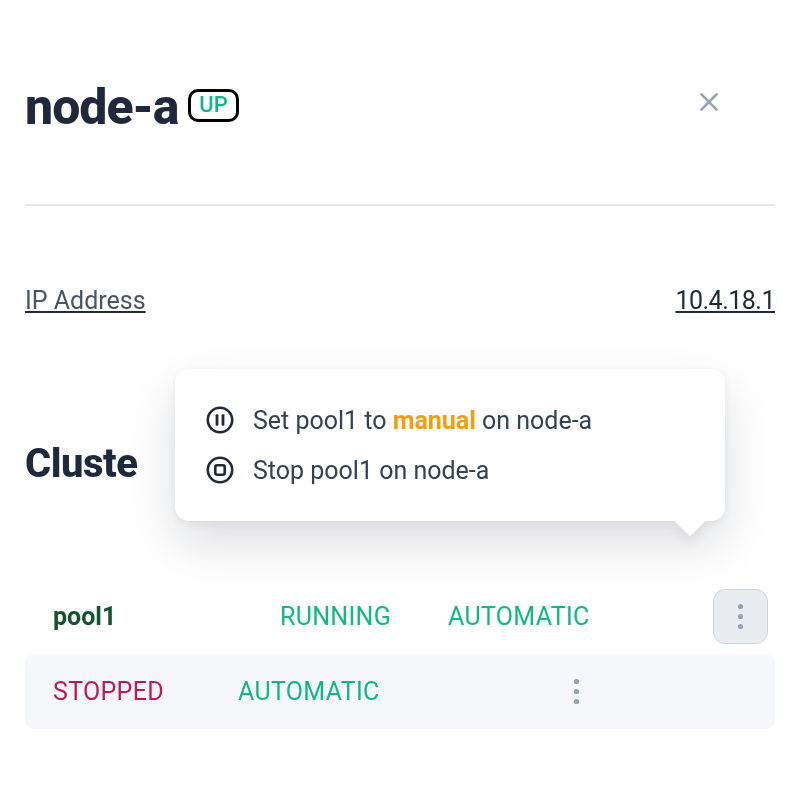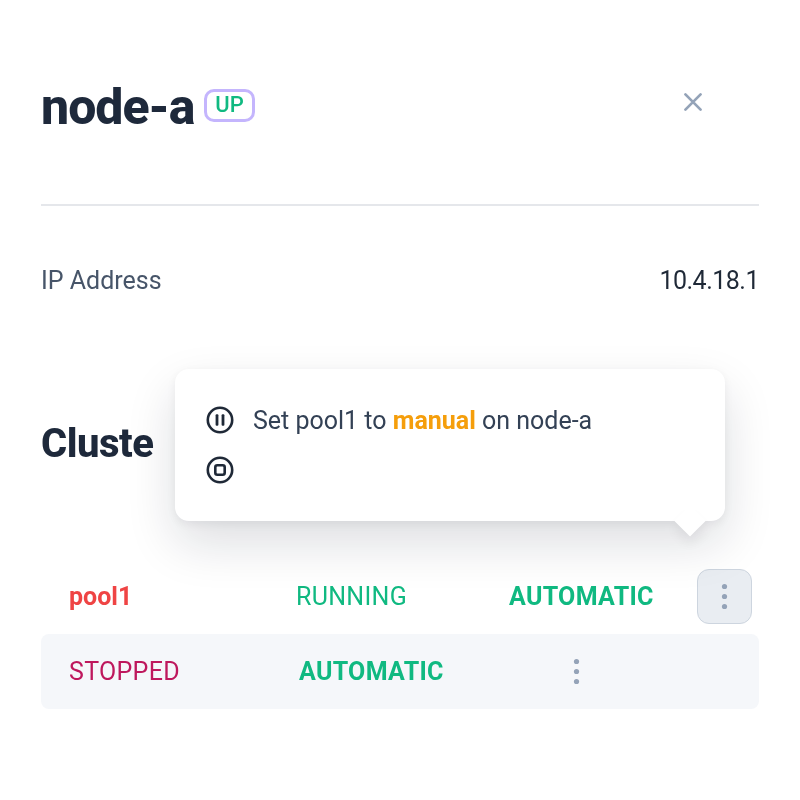--- a/index.html
+++ b/index.html
@@ -6,42 +6,42 @@
   html, body {
     width: 800px; height: 800px;
     font-family: -apple-system, BlinkMacSystemFont, "Segoe UI", Roboto, "Helvetica Neue", Arial, sans-serif;
     background: #fff;
     color: #1f2937;
     overflow: hidden;
   }
   .panel {
     position: relative;
     width: 800px; height: 582px;
-    padding: 0 41px;
+    padding: 0 25px;
   }
   .header {
     position: relative;
     padding-top: 78px;
   }
   .title-row {
     display: flex;
     align-items: center;
     gap: 10px;
   }
   .title {
     font-size: 50px;
     font-weight: 800;
     letter-spacing: -1px;
     color: #1e293b;
   }
   .status-badge {
     display: inline-flex;
     align-items: center;
     justify-content: center;
-    border: 3px solid #c4b5fd;
+    border: 3px solid #000000;
     border-radius: 10px;
     color: #10b981;
     font-weight: 500;
     font-size: 22px;
     padding: 2px 8px 3px 8px;
     line-height: 1;
     position: relative;
     top: -2px;
   }
   .close-btn {
@@ -56,22 +56,23 @@
   .close-btn svg { width: 26px; height: 26px; stroke: currentColor; stroke-width: 2.5; }
   .divider {
     margin-top: 68px;
     border: none;
     border-top: 2px solid #e5e7eb;
   }
   .kv-row {
     display: flex;
     justify-content: space-between;
     align-items: baseline;
-    margin-top: 60px;
-    font-size: 25px;
+    margin-top: 80px;
+    font-size: 25px;
+    text-decoration: underline;
   }
   .kv-label { color: #475569; font-weight: 400; }
   .kv-value { color: #1f2937; font-weight: 400; letter-spacing: -0.5px; }
   .section-title {
     margin-top: 125px;
     font-size: 40px;
     font-weight: 800;
     color: #1e293b;
     letter-spacing: -0.5px;
   }
@@ -83,33 +84,32 @@
     grid-template-columns: 185px 210px 1fr 70px;
     align-items: center;
     height: 75px;
     padding-left: 28px;
     border-radius: 8px;
   }
   .row.alt { background: #f5f7fa; }
   .pool-name {
     font-size: 25px;
     font-weight: 700;
-    color: #ef4444;
+    color: #14532d;
   }
   .status-text {
     font-size: 25px;
     font-weight: 400;
     letter-spacing: 0.3px;
   }
   .mode-text {
     font-size: 25px;
-    font-weight: 700;
+    font-weight: 400;
     letter-spacing: 0.3px;
     color: #10b981;
-    margin-left: 45px;
   }
   .c-green { color: #10b981; margin-left: 42px; }
   .c-amber { color: #be185d; }
   .more-cell {
     display: flex;
     justify-content: center;
     align-items: center;
   }
   .more-btn {
     width: 55px; height: 55px;
@@ -233,16 +233,19 @@
         <span>Set pool1 to </span><span class="accent">manual</span><span> on node-a</span>
       </span>
     </div>
     <div class="menu-item">
       <span class="mi-icon">
         <svg viewBox="0 0 30 30" fill="none">
           <circle cx="15" cy="15" r="12.2" stroke="#1f2937" stroke-width="2.6"></circle>
           <rect x="10.3" y="10.3" width="9.4" height="9.4" rx="2" stroke="#1f2937" stroke-width="2.6"></rect>
         </svg>
       </span>
+      <span class="mi-text">
+        <span>Stop pool1 on node-a</span><span class="accent"></span><span></span>
+      </span>
     </div>
   </div>
 
 </div>
 
 </body></html>

